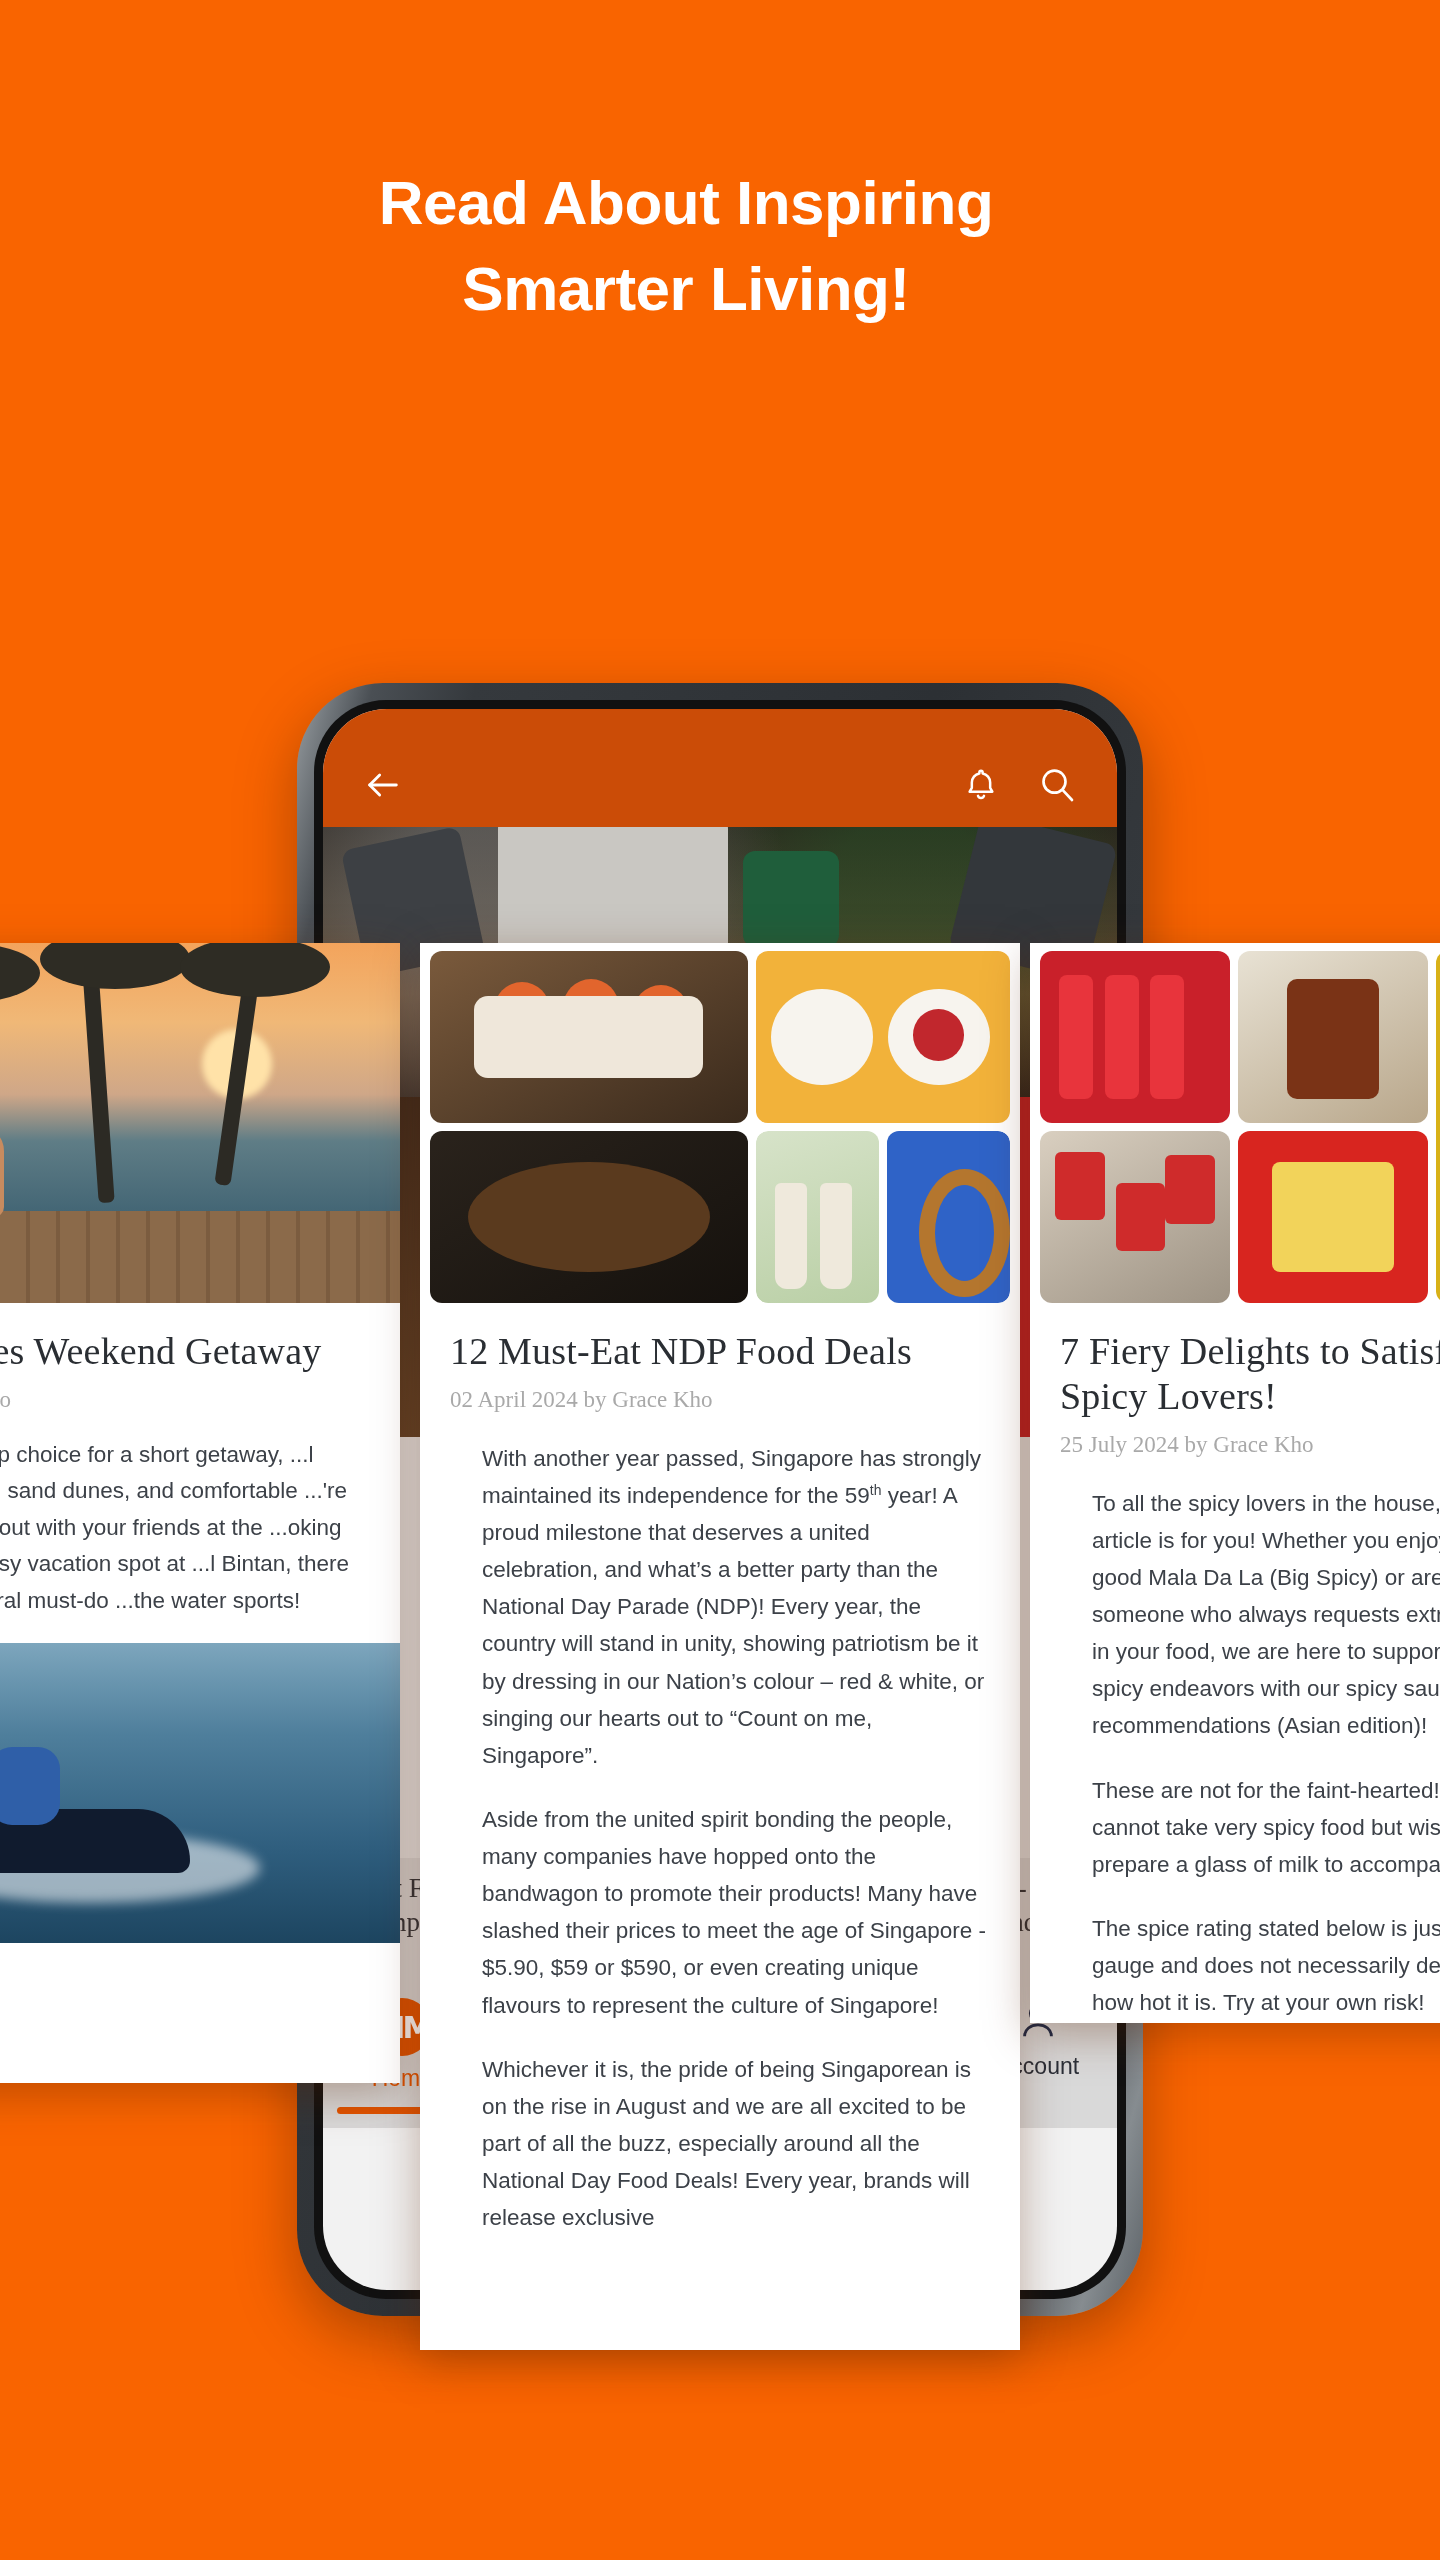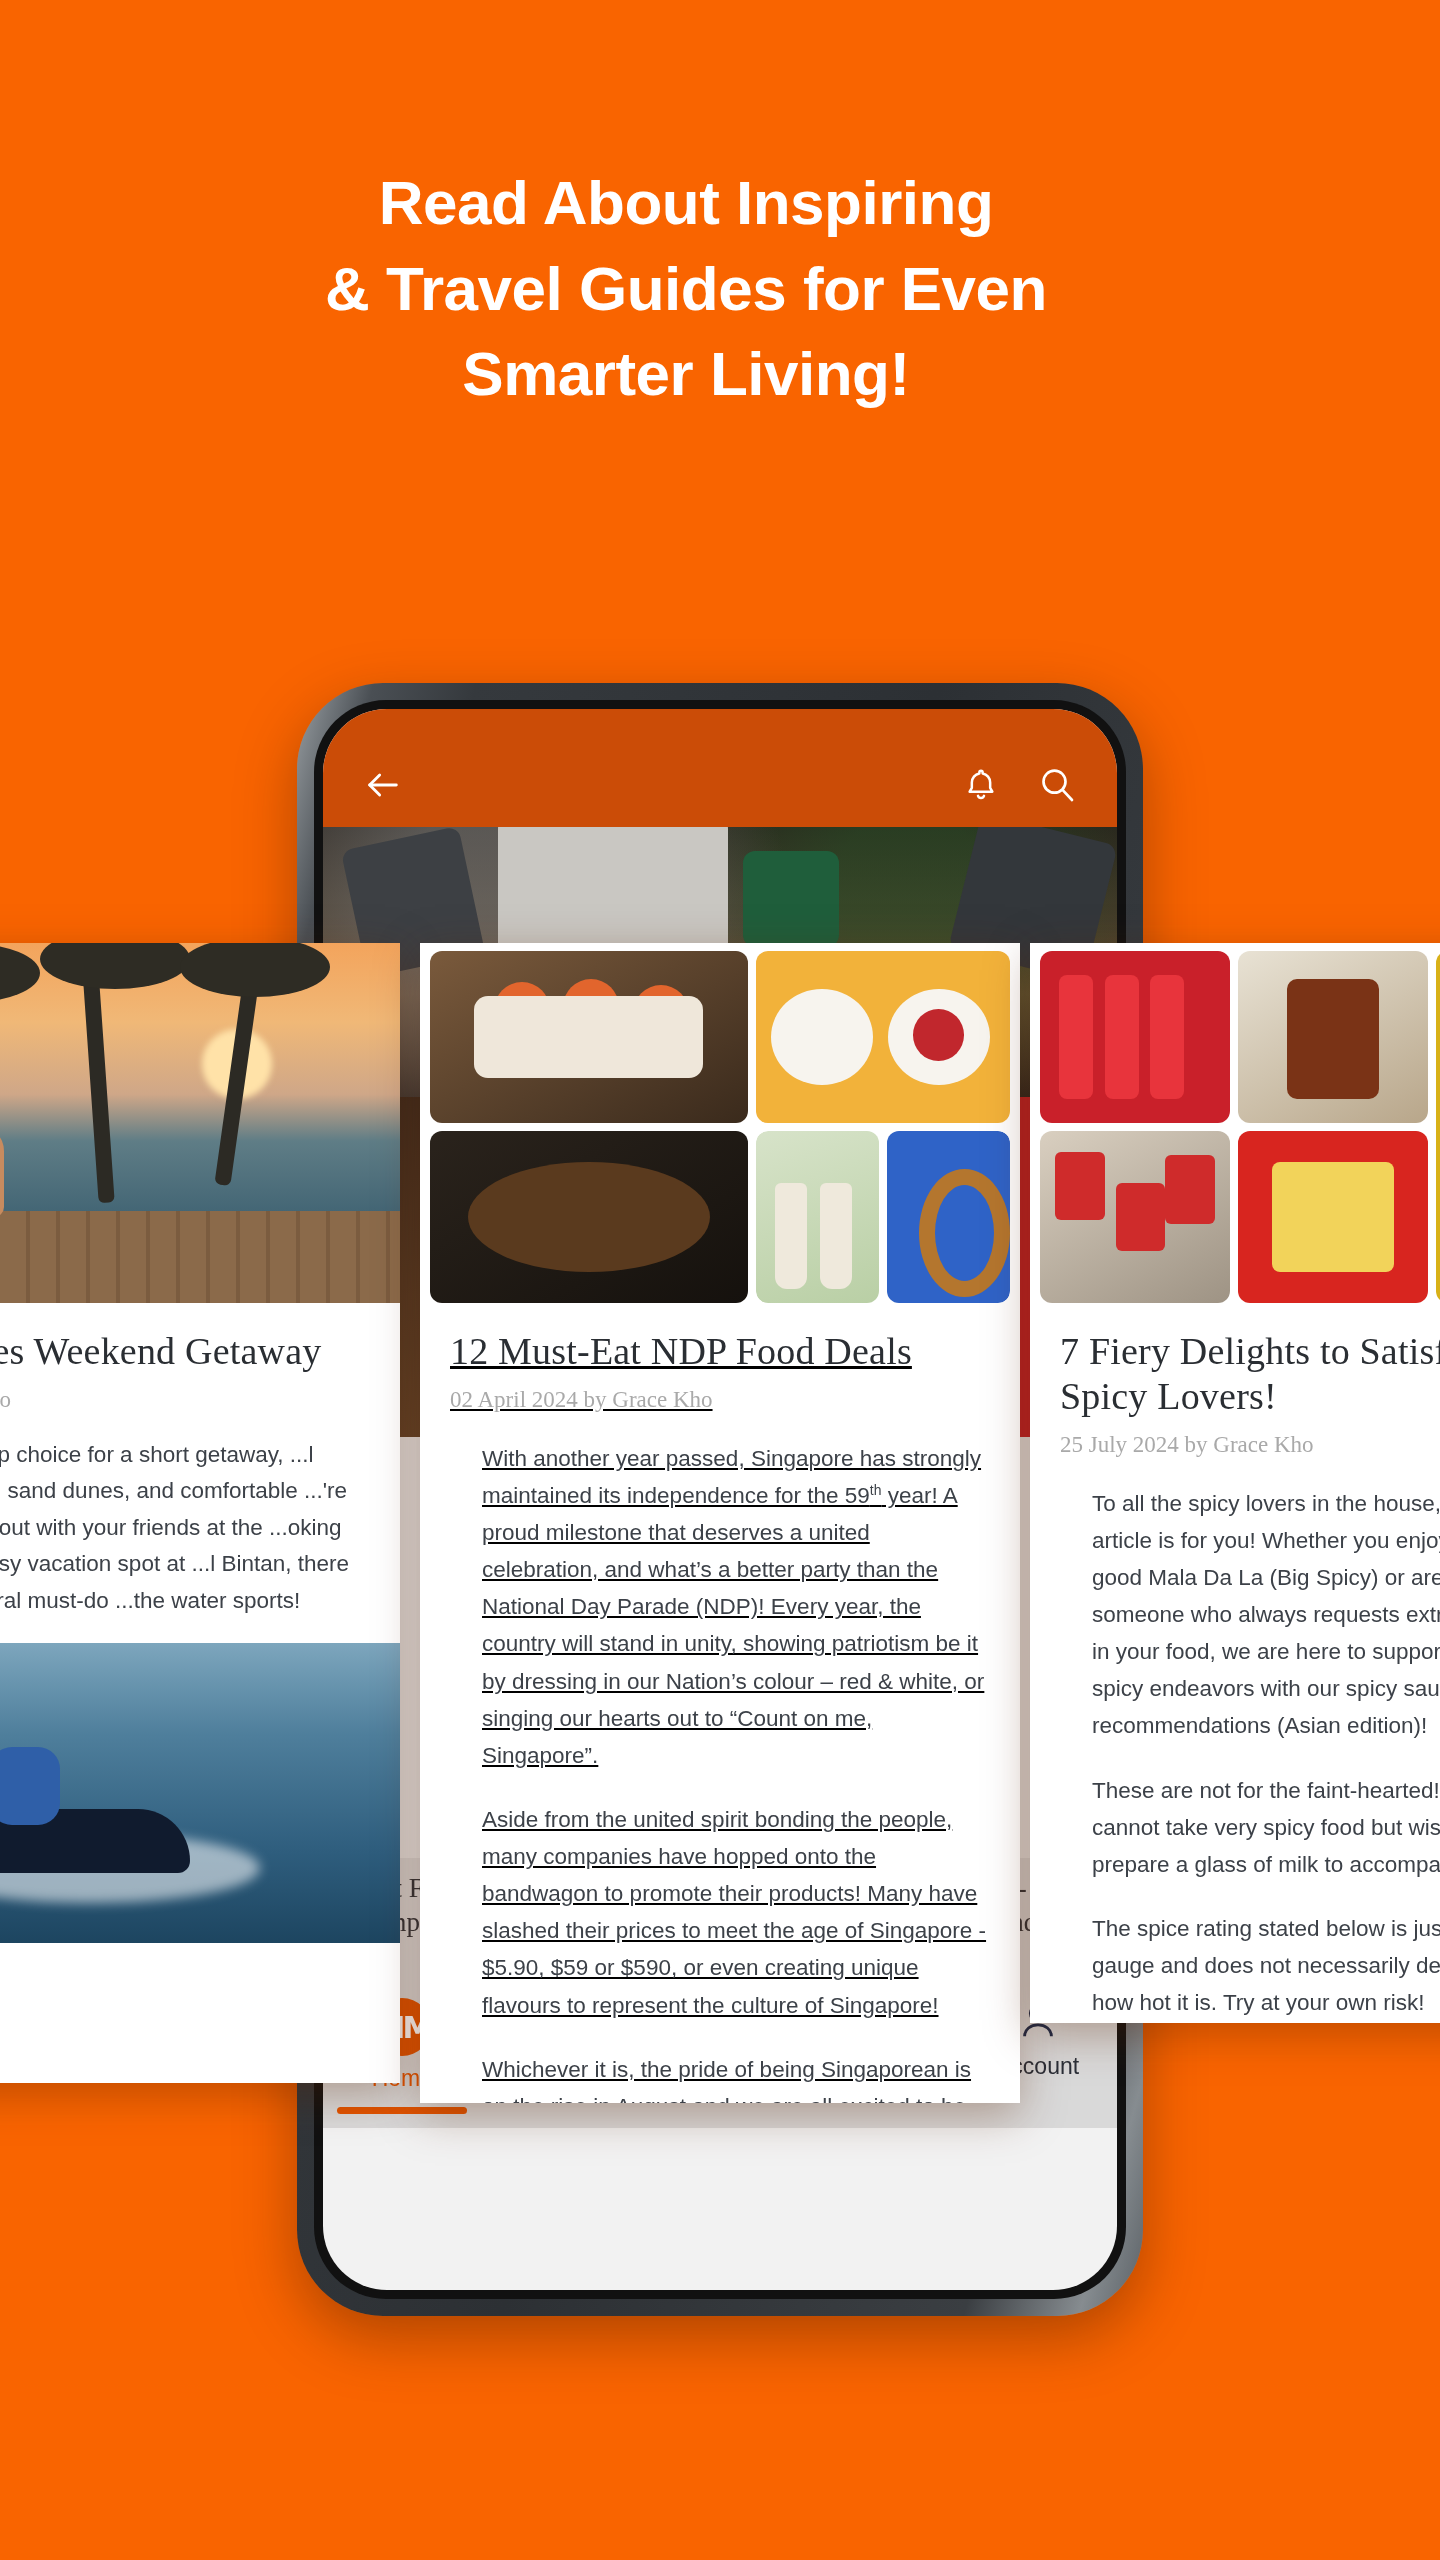--- a/index.html
+++ b/index.html
@@ -153,21 +153,21 @@
   }
 
   
   .fcard {
     position: absolute;
     background: #ffffff;
     box-shadow: 0 12px 42px rgba(90,35,0,.35);
     overflow: hidden;
   }
   .fcard-left  { left: -120px; top: 943px; width: 520px; height: 1140px; }
-  .fcard-mid   { left: 420px;  top: 943px; width: 600px; height: 1160px; text-decoration: underline; }
+  .fcard-mid   { left: 420px;  top: 943px; width: 600px; height: 1407px; }
   .fcard-right { left: 1030px; top: 943px; width: 520px; height: 1080px; }
 
   
   .img-beach {
     height: 360px; position: relative; overflow: hidden;
     background: linear-gradient(180deg,#f3a45c 0%,#f0b877 22%,#cfa788 42%,#5f7d86 55%,#3f6272 78%,#2a4a5c 100%);
   }
   .img-beach .sun { position: absolute; left: 62%; top: 24%; width: 70px; height: 70px; border-radius: 50%; background: #ffe2a8; filter: blur(3px); }
   .img-beach .palm { position: absolute; width: 16px; background: #2c2a24; border-radius: 6px; }
   .p2 { left: 210px; top: 10px; height: 250px; transform: rotate(-4deg); }
@@ -233,21 +233,20 @@
   }
   .left-p { font-size: 22.5px; line-height: 1.62; color: #3c4148; margin-top: 24px; }
 
   .sup { font-size: .62em; vertical-align: super; }
 </style>
 </head>
 <body>
 
 <div class="hero">
   <span class="ln">Read About Inspiring</span>
-  <span class="ln">&amp; Travel Guides for Even</span>
   <span class="ln">Smarter Living!</span>
 </div>
 
 <div class="phone-wrap">
   <div class="phone-frame">
     <div class="btn-side btn-vol1"></div>
     <div class="btn-side btn-vol2"></div>
     <div class="btn-side btn-pwr"></div>
 
     <div class="phone-inner">

